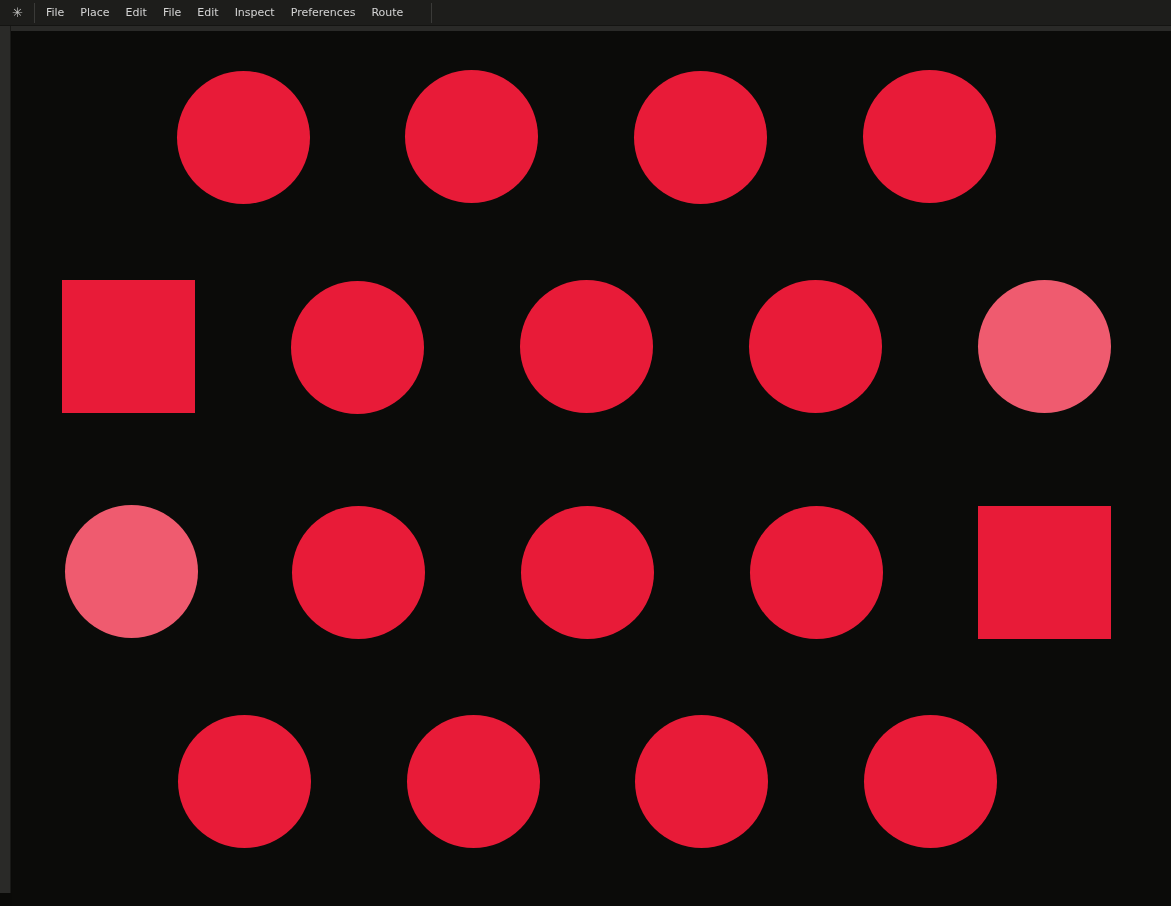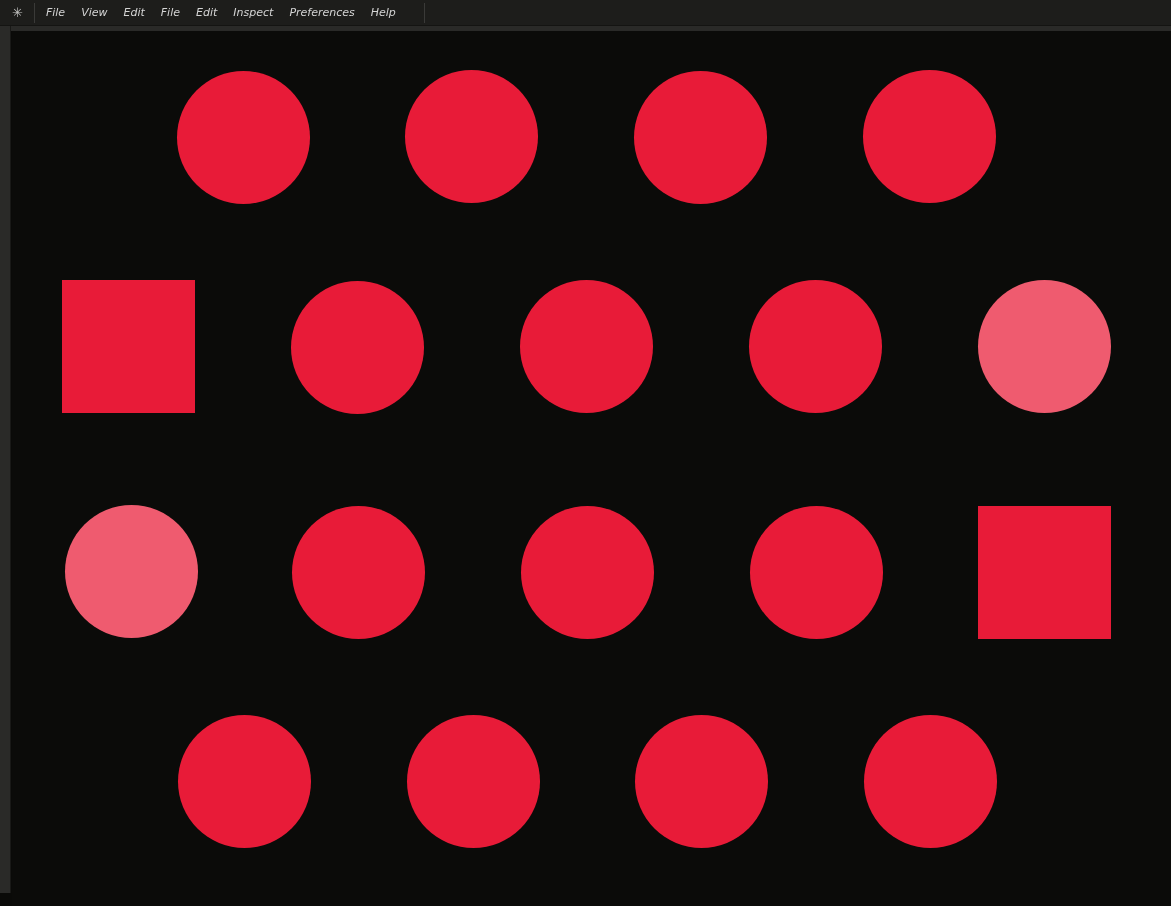--- a/index.html
+++ b/index.html
@@ -41,21 +41,20 @@
     margin: 0 11px 0 11px;
   }
   .menu-sep.end {
     margin: 0 0 0 12px;
   }
   .menu-item {
     padding: 5px 0;
     margin-right: 16px;
     cursor: default;
     white-space: nowrap;
-    font-style: italic;
   }
   
   .top-frame {
     position: absolute;
     top: 26px; left: 0; right: 0;
     height: 5px;
     background: var(--frame-bg, #2a2a28);
     z-index: 5;
   }
   .left-frame {
@@ -87,27 +86,27 @@
   .pad.circle { border-radius: 50%; }
   .pad.square { border-radius: 0; }
 </style>
 </head>
 <body>
 
 <div class="menubar">
   <span class="app-icon">✳</span>
   <span class="menu-sep"></span>
   <span class="menu-item">File</span>
-  <span class="menu-item">View</span>
+  <span class="menu-item">Place</span>
   <span class="menu-item">Edit</span>
   <span class="menu-item">File</span>
   <span class="menu-item">Edit</span>
   <span class="menu-item">Inspect</span>
   <span class="menu-item">Preferences</span>
-  <span class="menu-item">Help</span>
+  <span class="menu-item">Route</span>
   <span class="menu-sep end"></span>
 </div>
 
 <div class="top-frame"></div>
 <div class="left-frame"></div>
 
 <div class="canvas"></div>
 <div class="pad-layer">
     <div class="pad circle" style="left: 176.5px; top: 70.5px; width: 133px; height: 133px; background: rgb(232, 27, 56);"></div>
     <div class="pad circle" style="left: 404.5px; top: 69.5px; width: 133px; height: 133px; background: rgb(232, 27, 56);"></div>

